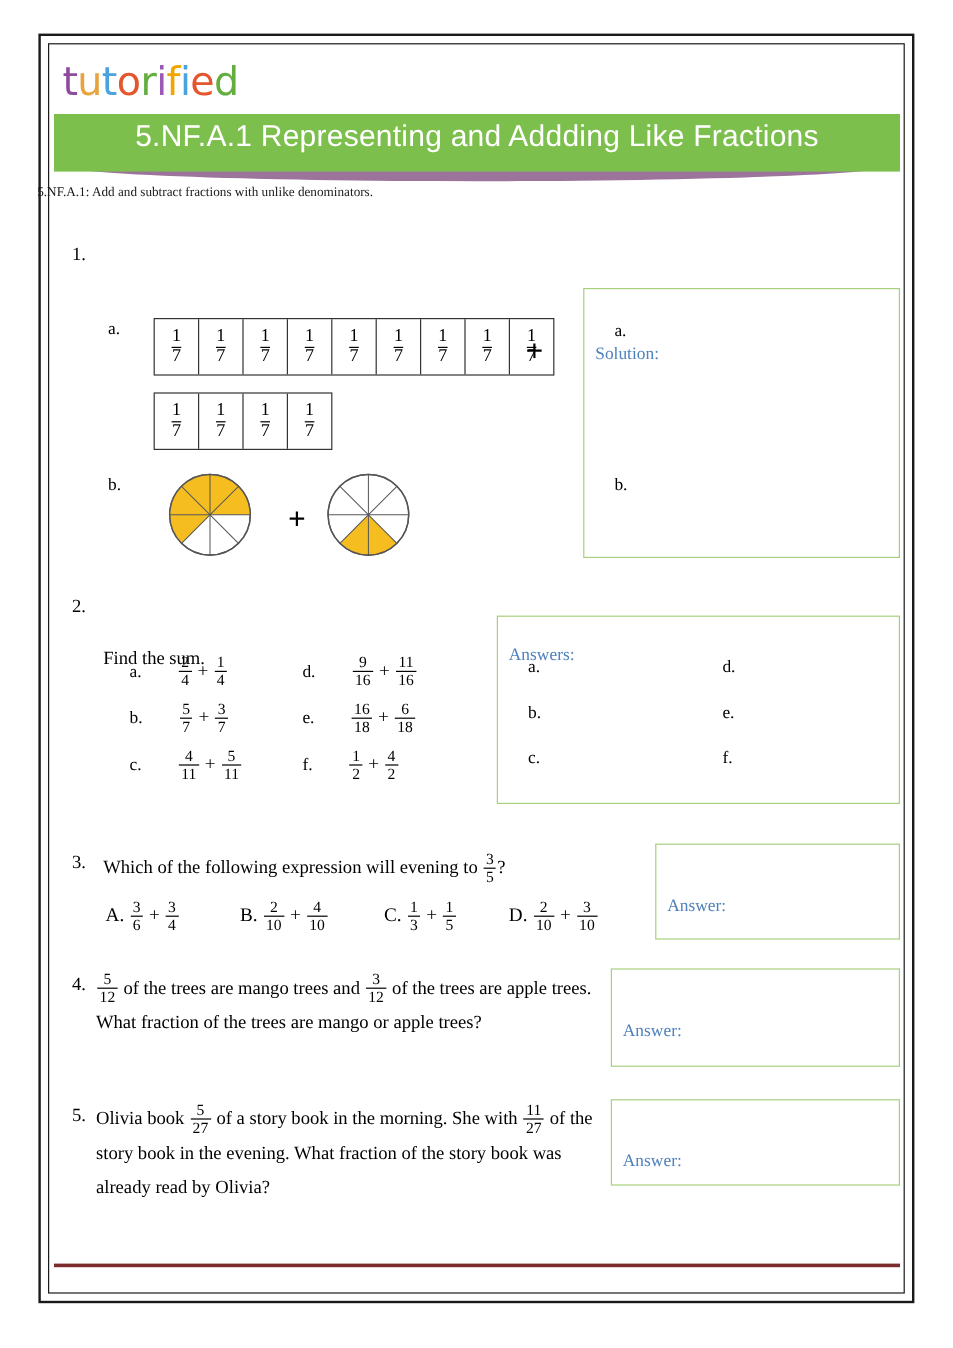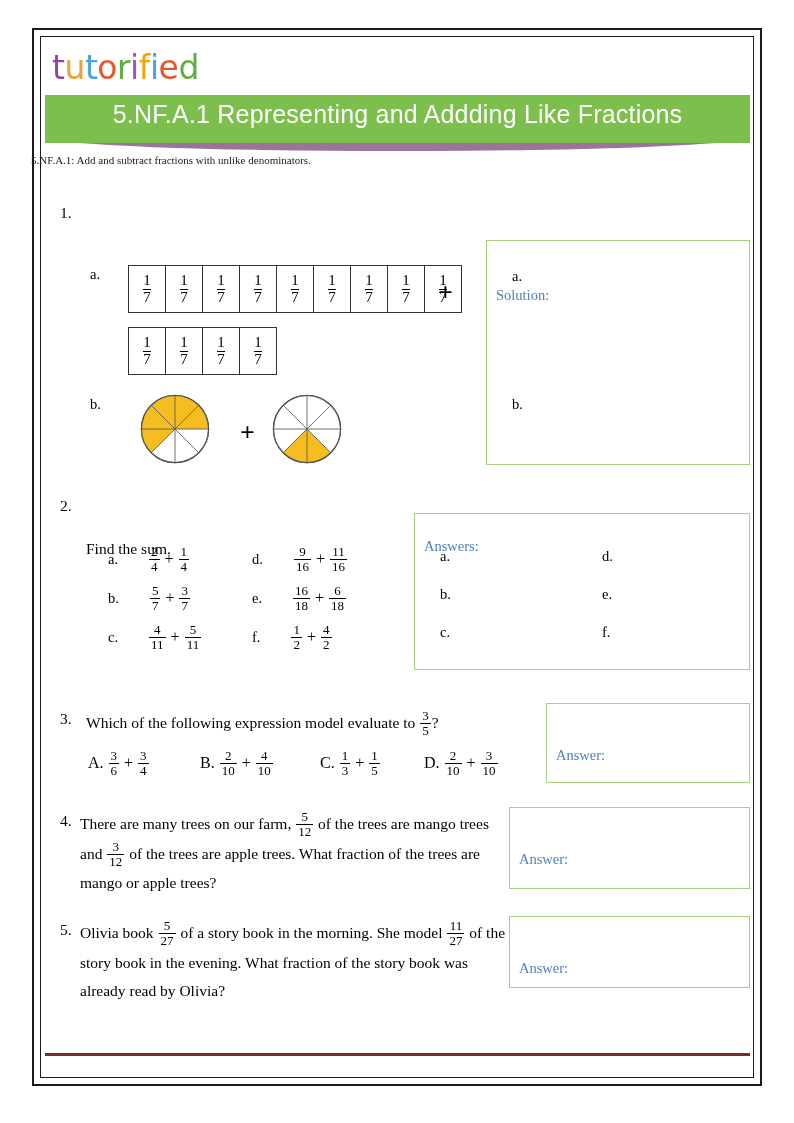--- a/index.html
+++ b/index.html
@@ -380,21 +380,21 @@
   <div class="box-label" style="left:424px; top:498px;">Answers:</div>
   <div class="sub-lab" style="left:440px; top:548px;">a.</div>
   <div class="sub-lab" style="left:440px; top:586px;">b.</div>
   <div class="sub-lab" style="left:440px; top:624px;">c.</div>
   <div class="sub-lab" style="left:602px; top:548px;">d.</div>
   <div class="sub-lab" style="left:602px; top:586px;">e.</div>
   <div class="sub-lab" style="left:602px; top:624px;">f.</div>
 
   <div class="q-num" style="left:60px; top:710px;">3.</div>
   <div class="q" style="left:86px; top:710px; width:420px;">
-    <span>Which of the following expression model evaluate to</span>
+    <span>Which of the following expression will evening to</span>
     <span class="frac"><span class="num">3</span><span class="den">5</span></span><span>?</span>
   </div>
 
   <div style="position:absolute; left:88px; top:750px;">
     <span>A.</span>
     <span class="frac"><span class="num">3</span><span class="den">6</span></span>
     <span>+</span>
     <span class="frac"><span class="num">3</span><span class="den">4</span></span>
   </div>
   <div style="position:absolute; left:200px; top:750px;">
@@ -414,34 +414,33 @@
     <span class="frac"><span class="num">2</span><span class="den">10</span></span>
     <span>+</span>
     <span class="frac"><span class="num">3</span><span class="den">10</span></span>
   </div>
 
   <div class="box" style="left:546px; top:703px; width:204px; height:80px;"></div>
   <div class="box-label" style="left:556px; top:707px;">Answer:</div>
 
   <div class="q-num" style="left:60px; top:812px;">4.</div>
   <div class="q" style="left:80px; top:810px; width:430px; line-height:1.85;">
-    <span>There are many trees on our farm,</span>
     <span class="frac"><span class="num">5</span><span class="den">12</span></span>
     <span>of the trees are mango trees and</span>
     <span class="frac"><span class="num">3</span><span class="den">12</span></span>
     <span>of the trees are apple trees. What fraction of the trees are mango or apple trees?</span>
   </div>
   <div class="box" style="left:509px; top:807px; width:241px; height:82px;"></div>
   <div class="box-label" style="left:519px; top:811px;">Answer:</div>
 
   <div class="q-num" style="left:60px; top:921px;">5.</div>
   <div class="q" style="left:80px; top:919px; width:432px; line-height:1.85;">
     <span>Olivia book</span>
     <span class="frac"><span class="num">5</span><span class="den">27</span></span>
-    <span>of a story book in the morning. She model</span>
+    <span>of a story book in the morning. She with</span>
     <span class="frac"><span class="num">11</span><span class="den">27</span></span>
     <span>of the story book in the evening. What fraction of the story book was already read by Olivia?</span>
   </div>
   <div class="box" style="left:509px; top:916px; width:241px; height:72px;"></div>
   <div class="box-label" style="left:519px; top:920px;">Answer:</div>
 
   <div class="footer-rule"></div>
 </div>
 
 </body></html>

